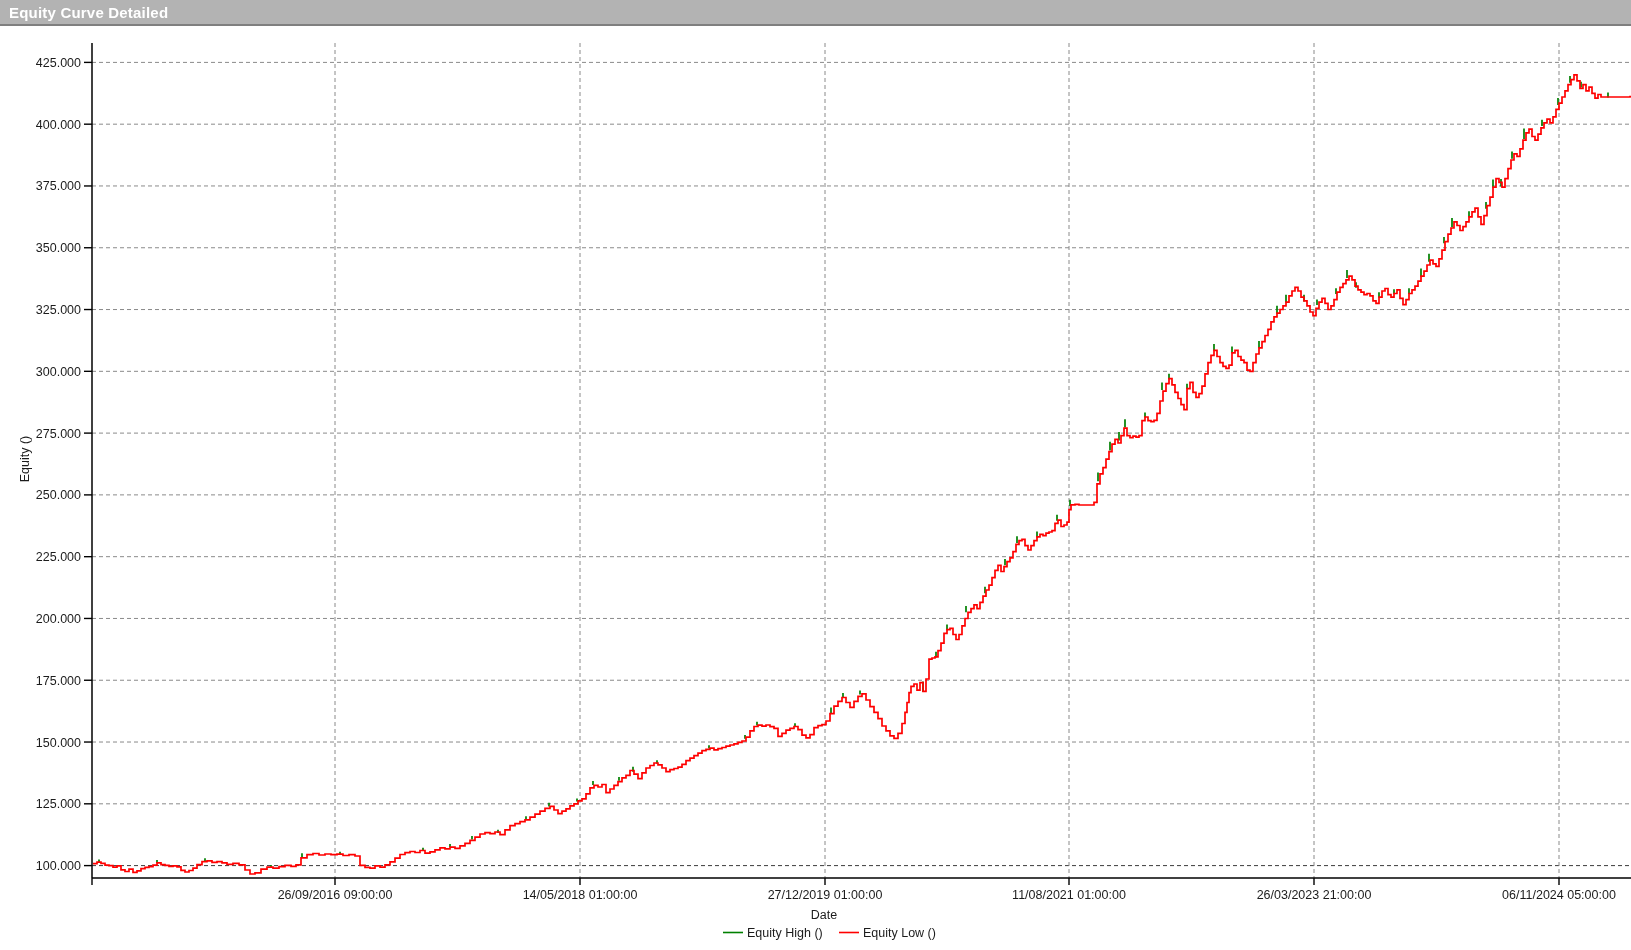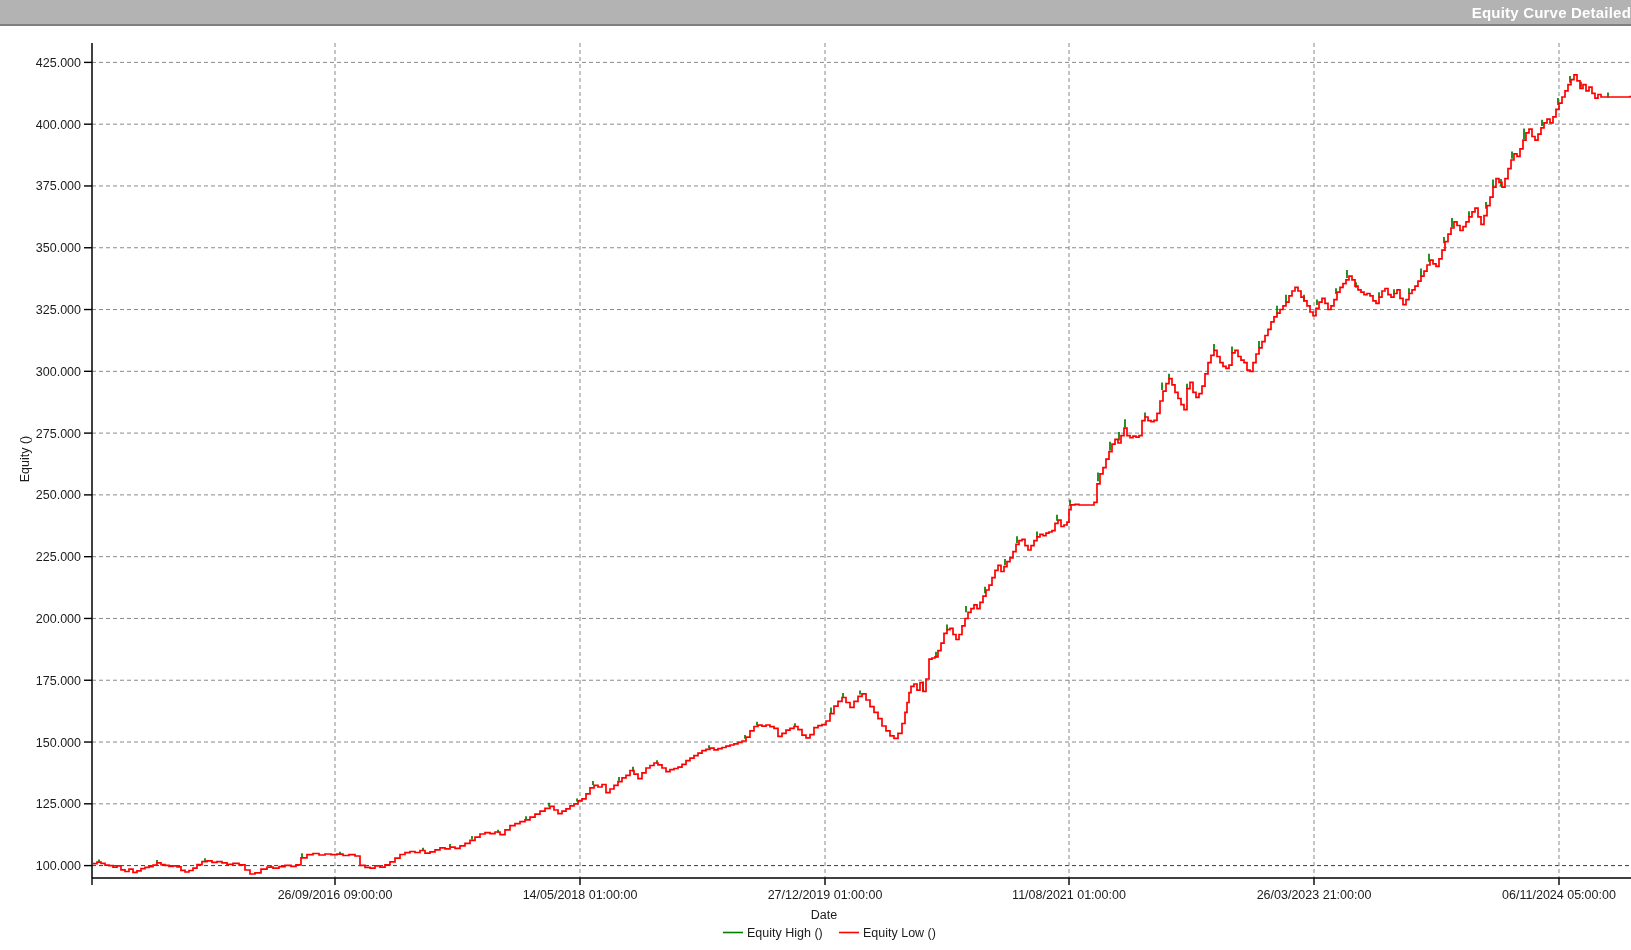--- a/index.html
+++ b/index.html
@@ -1,18 +1,18 @@
 <!DOCTYPE html>
 <html><head>
 <meta charset="utf-8">
 <style>
   html,body{margin:0;padding:0;background:#fff;width:1631px;height:950px;overflow:hidden;
             font-family:"Liberation Sans",sans-serif;}
   .titlebar{position:absolute;left:0;top:0;width:1631px;height:26px;box-sizing:border-box;
-            border-bottom:2px solid #7f7f7f;text-align:right;}
+            border-bottom:2px solid #7f7f7f;}
   .titlebar span{display:block;line-height:25px;padding-left:9px;font-size:15px;font-weight:bold;
             letter-spacing:.2px;}
   #chartwrap{position:absolute;left:0;top:26px;width:1631px;height:831px;margin-left:9px;}
   svg text{font-family:"Liberation Sans",sans-serif;}
 </style>
 </head>
 <body>
 
 <div class="titlebar" style="background: rgb(179, 179, 179); border-bottom-color: rgb(127, 127, 127);">
   <span style="color: rgb(255, 255, 255);">Equity Curve Detailed</span>

